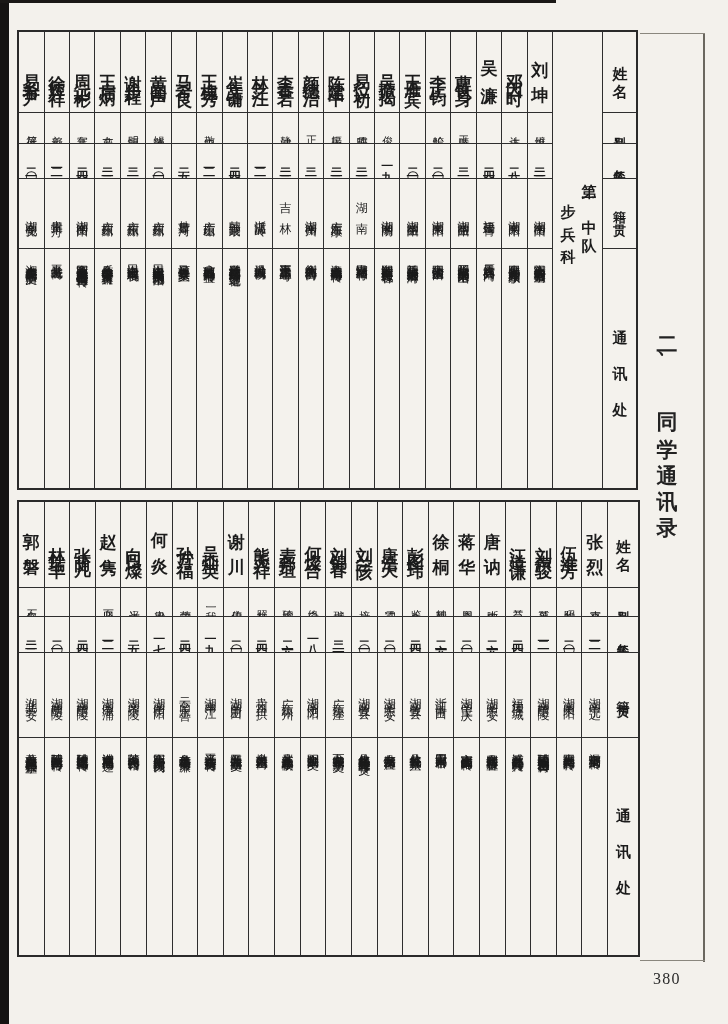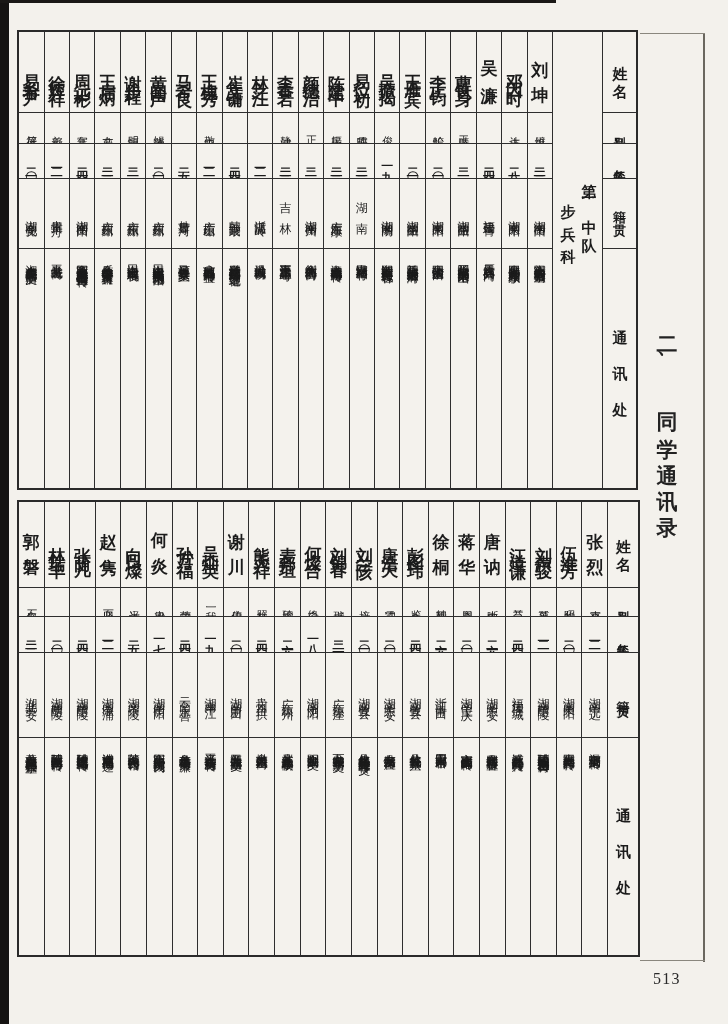--- a/index.html
+++ b/index.html
@@ -884,13 +884,13 @@
       </div>
       <div class="cell r-place">
         <span>湖北黄安</span>
       </div>
       <div class="cell r-addr">
         <span>黄安县东门岗郭元星转郭亲仁堂</span>
       </div>
     </div>
   </div>
 
-<div class="page-number">513</div>
+<div class="page-number">380</div>
 
 </body></html>

